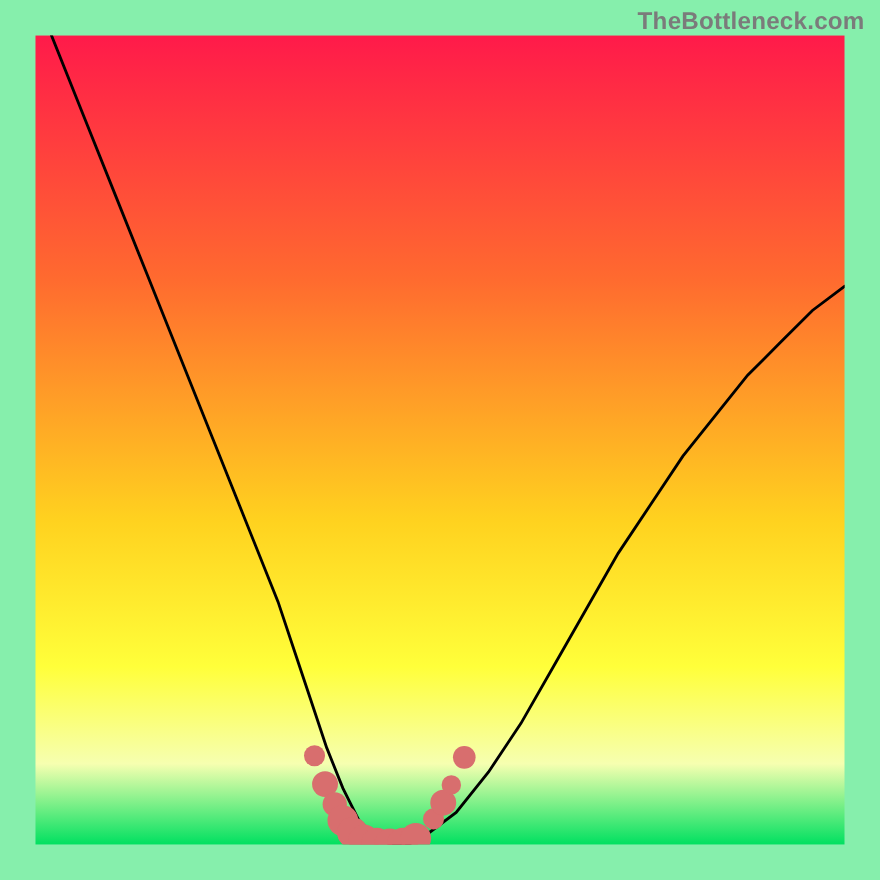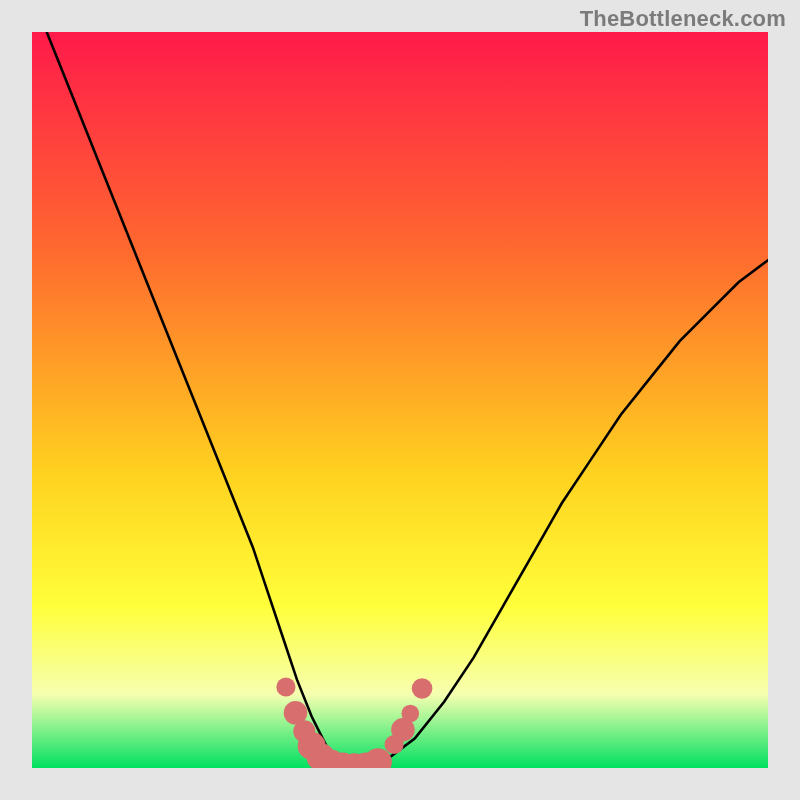--- a/index.html
+++ b/index.html
@@ -7,21 +7,21 @@
     padding: 0;
     width: 800px;
     height: 800px;
     overflow: hidden;
     background: #000;
     font-family: Arial, Helvetica, sans-serif;
   }
   .frame {
     position: absolute;
     inset: 0;
-    background: #e5e5e5;
+    background: #86efac;
     text-align: right;
   }
   .plot {
     position: absolute;
     left: 32px;
     top: 32px;
     width: 736px;
     height: 736px;
     overflow: hidden;
   }

